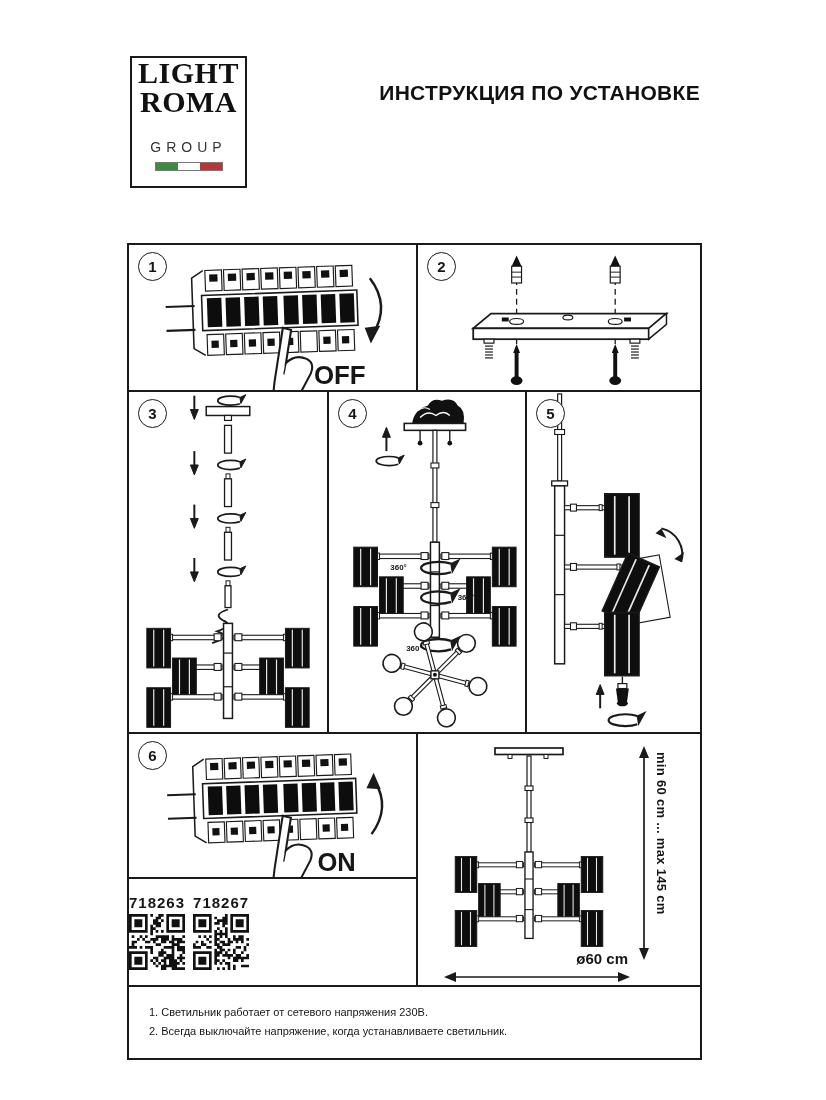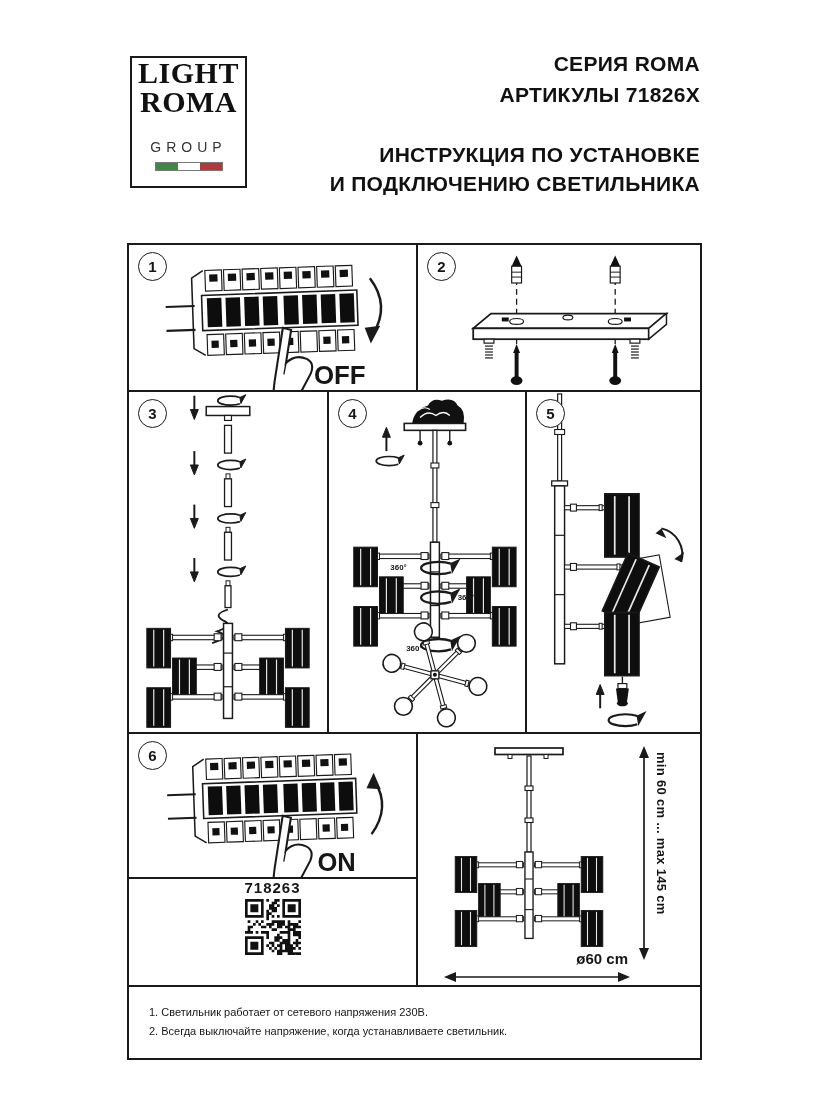--- a/index.html
+++ b/index.html
@@ -25,21 +25,21 @@
   .p4{left:200px;top:147px;width:200px;height:344px;}
   .p5{left:398px;top:147px;width:177px;height:344px;}
   .p6{left:0;top:489px;width:291px;height:147px;}
   .pqr{left:0;top:634px;width:291px;height:110px;}
   .pbig{left:289px;top:489px;width:286px;height:255px;}
   .pnotes{left:0;top:742px;width:575px;height:75px;}
   .stepnum{position:absolute;left:9px;top:7px;width:27px;height:27px;border:1.6px solid #1a1a1a;border-radius:50%;
            display:flex;align-items:center;justify-content:center;font-size:15px;font-weight:bold;background:#fff;z-index:2;}
   .panel svg.draw{position:absolute;left:0;top:0;width:100%;height:100%;}
   
-  .qrwrap{position:absolute;inset:0;display:flex;align-items:center;justify-content:flex-start;gap:28px;flex-direction:column;}
+  .qrwrap{position:absolute;inset:0;display:flex;align-items:center;justify-content:flex-start;gap:8px;}
   .qr-item{text-align:center;}
   .qr-item .code{font-size:15px;font-weight:bold;letter-spacing:1px;margin-bottom:3px;}
   .qr-item svg{width:56px;height:56px;display:block;margin:0 auto;}
   
   .vlabel{position:absolute;left:236px;top:18px;height:208px;display:flex;align-items:center;
           writing-mode:vertical-rl;font-weight:bold;font-size:13px;white-space:nowrap;letter-spacing:.3px;}
   .hlabel{position:absolute;left:28px;top:216px;width:182px;text-align:right;font-weight:bold;font-size:15px;}
   
   .notes{padding:16px 10px 0 20px;font-size:11px;line-height:1.7;}
 </style>
@@ -161,27 +161,22 @@
     <div class="l2">ROMA</div>
     <div class="l3">GROUP</div>
     <div class="flag">
       <span style="background:#3f8a43"></span>
       <span style="background:#ffffff"></span>
       <span style="background:#b23839"></span>
     </div>
   </div>
 
   <div class="titleblock">
-    <div class="t1">
-      <div>СЕРИЯ ROMA</div>
-      <div>АРТИКУЛЫ 71826X</div>
-    </div>
     <div class="t2">
       <div>ИНСТРУКЦИЯ ПО УСТАНОВКЕ</div>
-      <div>И ПОДКЛЮЧЕНИЮ СВЕТИЛЬНИКА</div>
     </div>
   </div>
 
   <div class="sheet">
 
     <div class="panel p1">
       <div class="stepnum">1</div>
       <svg class="draw" viewBox="0 0 240 140" preserveAspectRatio="xMidYMid meet">
         <g transform="translate(14,0)">
           <use href="#breaker"></use>

